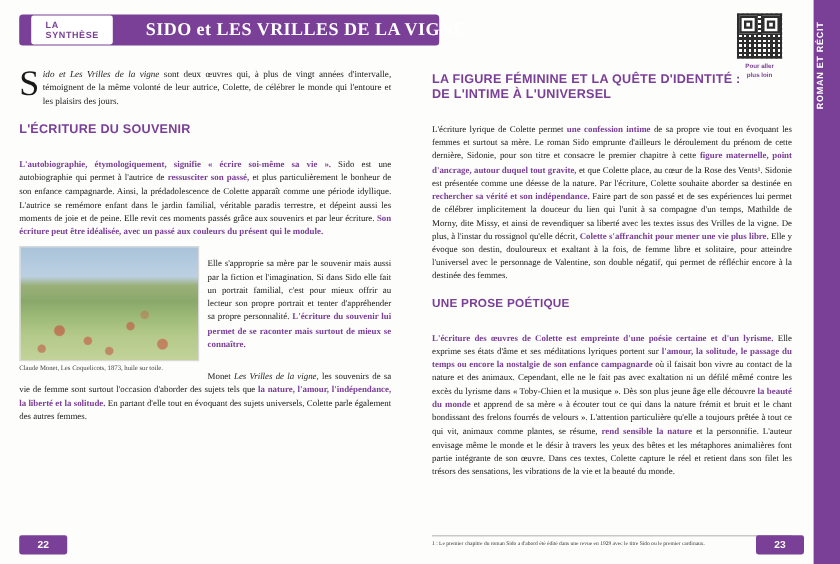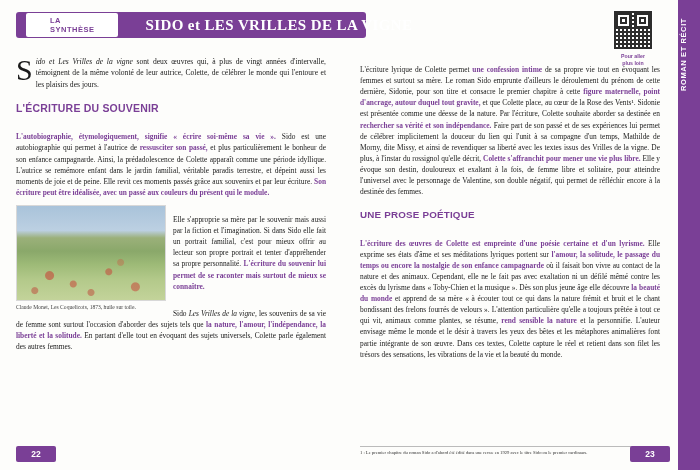--- a/index.html
+++ b/index.html
@@ -48,21 +48,21 @@
     align-items: center;
     padding-left: 10px;
   }
   .header-badge {
     background: #ffffff;
     color: #7a3f96;
     font-family: "Liberation Sans", sans-serif;
     font-size: 7.5px;
     font-weight: bold;
     letter-spacing: 0.5px;
-    padding: 3px 24px;
+    padding: 3px 12px;
     border-radius: 2px;
   }
   .header-title {
     color: #ffffff;
     font-family: "Liberation Serif", serif;
     font-size: 15px;
     font-weight: bold;
     letter-spacing: 0.4px;
     margin-left: 27px;
     white-space: nowrap;
@@ -237,25 +237,29 @@
 
     <p class="body"><span class="hl">L'autobiographie, étymologiquement, signifie « écrire soi-même sa vie ».</span><span> Sido est une autobiographie qui permet à l'autrice de </span><span class="hl">ressusciter son passé,</span><span> et plus particulièrement le bonheur de son enfance campagnarde. Ainsi, la prédadolescence de Colette apparaît comme une période idyllique. L'autrice se remémore enfant dans le jardin familial, véritable paradis terrestre, et dépeint aussi les moments de joie et de peine. Elle revit ces moments passés grâce aux souvenirs et par leur écriture. </span><span class="hl">Son écriture peut être idéalisée, avec un passé aux couleurs du présent qui le module.</span></p>
 
     <div class="fig">
       <div class="fig-img"></div>
       <div class="fig-cap">Claude Monet, Les Coquelicots, 1873, huile sur toile.</div>
     </div>
 
     <div class="wrap-text">
       <p class="body"><span>Elle s'approprie sa mère par le souvenir mais aussi par la fiction et l'imagination. Si dans Sido elle fait un portrait familial, c'est pour mieux offrir au lecteur son propre portrait et tenter d'appréhender sa propre personnalité. </span><span class="hl">L'écriture du souvenir lui permet de se raconter mais surtout de mieux se connaître.</span></p>
-      <p class="body"><span>Sido </span><span class="it">Les Vrilles de la vigne,</span><span> les souvenirs de sa vie de femme sont surtout l'occasion d'aborder des sujets tels que </span><span class="hl">la nature, l'amour, l'indépendance, la liberté et la solitude.</span><span> En partant d'elle tout en évoquant des sujets universels, Colette parle également des autres femmes.</span></p>
+      <p class="body"><span>Monet </span><span class="it">Les Vrilles de la vigne,</span><span> les souvenirs de sa vie de femme sont surtout l'occasion d'aborder des sujets tels que </span><span class="hl">la nature, l'amour, l'indépendance, la liberté et la solitude.</span><span> En partant d'elle tout en évoquant des sujets universels, Colette parle également des autres femmes.</span></p>
     </div>
   </div>
 
   <div class="col col-right">
+    <div class="section-title">
+      <span>LA FIGURE FÉMININE ET LA QUÊTE D'IDENTITÉ :</span><br>
+      <span>DE L'INTIME À L'UNIVERSEL</span>
+    </div>
 
     <p class="body"><span>L'écriture lyrique de Colette permet </span><span class="hl">une confession intime</span><span> de sa propre vie tout en évoquant les femmes et surtout sa mère. Le roman Sido emprunte d'ailleurs le déroulement du prénom de cette dernière, Sidonie, pour son titre et consacre le premier chapitre à cette </span><span class="hl">figure maternelle, point d'ancrage, autour duquel tout gravite,</span><span> et que Colette place, au cœur de la Rose des Vents¹. Sidonie est présentée comme une déesse de la nature. Par l'écriture, Colette souhaite aborder sa destinée en </span><span class="hl">rechercher sa vérité et son indépendance.</span><span> Faire part de son passé et de ses expériences lui permet de célébrer implicitement la douceur du lien qui l'unit à sa compagne d'un temps, Mathilde de Morny, dite Missy, et ainsi de revendiquer sa liberté avec les textes issus des Vrilles de la vigne. De plus, à l'instar du rossignol qu'elle décrit, </span><span class="hl">Colette s'affranchit pour mener une vie plus libre.</span><span> Elle y évoque son destin, douloureux et exaltant à la fois, de femme libre et solitaire, pour atteindre l'universel avec le personnage de Valentine, son double négatif, qui permet de réfléchir encore à la destinée des femmes.</span></p>
 
     <div class="section-title small">UNE PROSE POÉTIQUE</div>
 
     <p class="body"><span class="hl">L'écriture des œuvres de Colette est empreinte d'une poésie certaine et d'un lyrisme.</span><span> Elle exprime ses états d'âme et ses méditations lyriques portent sur </span><span class="hl">l'amour, la solitude, le passage du temps ou encore la nostalgie de son enfance campagnarde</span><span> où il faisait bon vivre au contact de la nature et des animaux. Cependant, elle ne le fait pas avec exaltation ni un défilé mêmé contre les excès du lyrisme dans « Toby-Chien et la musique ». Dès son plus jeune âge elle découvre </span><span class="hl">la beauté du monde</span><span> et apprend de sa mère « à écouter tout ce qui dans la nature frémit et bruit et le chant bondissant des frelons fourrés de velours ». L'attention particulière qu'elle a toujours prêtée à tout ce qui vit, animaux comme plantes, se résume, </span><span class="hl">rend sensible la nature</span><span> et la personnifie. L'auteur envisage même le monde et le désir à travers les yeux des bêtes et les métaphores animalières font partie intégrante de son œuvre. Dans ces textes, Colette capture le réel et retient dans son filet les trésors des sensations, les vibrations de la vie et la beauté du monde.</span></p>
   </div>
 
   <div class="footnote">1 : Le premier chapitre du roman Sido a d'abord été édité dans une revue en 1929 avec le titre Sido ou le premier cardinaux.</div>
 

